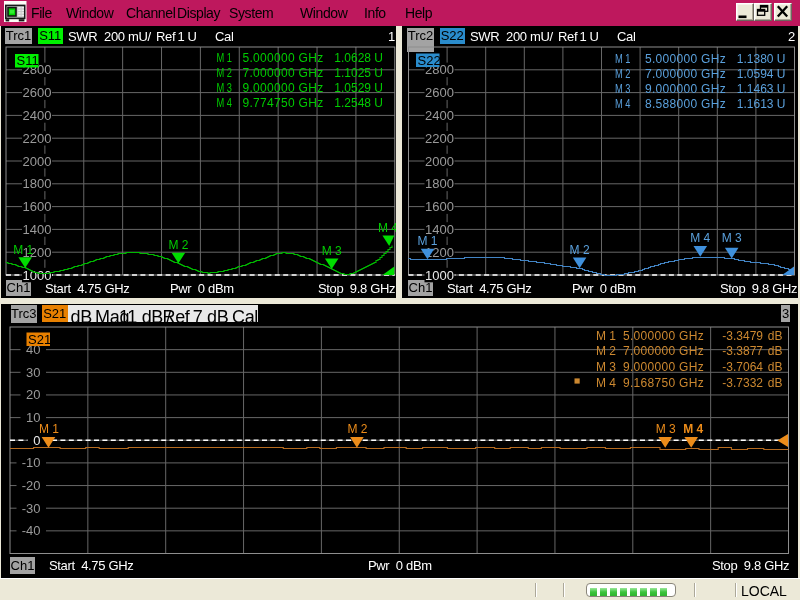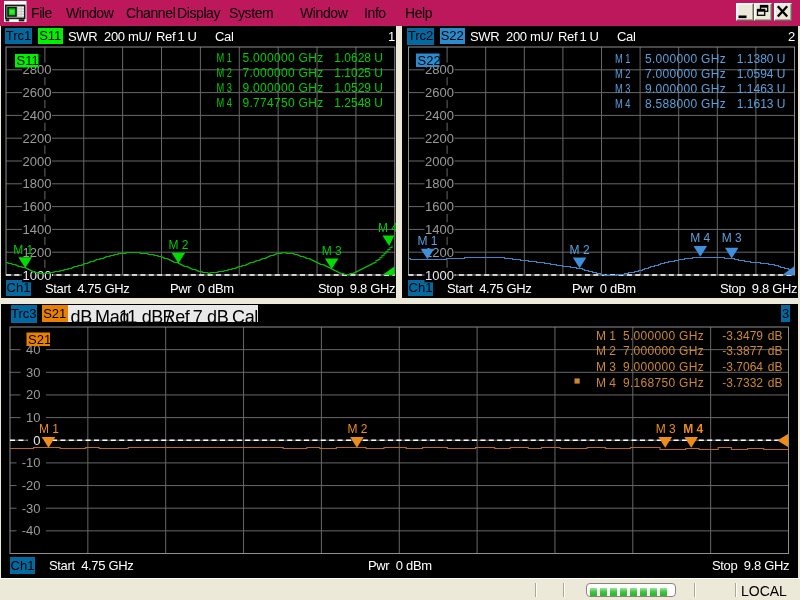--- a/index.html
+++ b/index.html
@@ -1,19 +1,19 @@
 <!DOCTYPE html>
 <html><head><meta charset="utf-8"><style>
 *{margin:0;padding:0;box-sizing:border-box}
 html,body{width:800px;height:600px;overflow:hidden;background:#ece9d8;font-family:"Liberation Sans",sans-serif}
 .abs{position:absolute}
 .menubar{position:absolute;left:0;top:0;width:800px;height:26px;background:#be185d;color:#000;font-size:14px;letter-spacing:-0.4px}
 .menubar span{position:absolute;top:5px}
 .panel{position:absolute;background:#000}
-.chip{position:absolute;background:#0369a1;color:#000;font-size:13px;text-align:center;white-space:nowrap}
+.chip{position:absolute;background:#a3a3a3;color:#000;font-size:13px;text-align:center;white-space:nowrap}
 .wt{color:#fff;font-size:13px;position:absolute;white-space:nowrap;letter-spacing:-0.35px}
 .bt{color:#000;font-size:18px;position:absolute;white-space:nowrap;letter-spacing:-0.35px}
 .btn{position:absolute;width:18px;height:18px;background:#ece9d8;border:1px solid;
  border-color:#fff #6d685f #6d685f #fff;box-shadow:inset -1px -1px 0 #aca899, inset 1px 1px 0 #f6f4ec}
 .sep{position:absolute;width:2px;top:583px;height:14px;border-left:1px solid #aca899;border-right:1px solid #fff}
 </style></head><body>
 <div class="menubar">
   <svg class="abs" style="left:3px;top:0px" width="26" height="24" viewBox="0 0 26 24">
     <rect x="1" y="1" width="22.5" height="21" fill="#fdfdf8"></rect>
     <rect x="2" y="4.6" width="20.5" height="14.6" fill="#181818"></rect>
@@ -62,21 +62,21 @@
 <div class="panel" style="left:401.5px;top:26px;width:396.5px;height:272px"></div>
 <div class="panel" style="left:1px;top:303.5px;width:796.5px;height:274.5px"></div>
 
 <div class="chip" style="left:5px;top:27.5px;width:27px;height:16.5px;line-height:16px">Trc1</div>
 <div class="chip" style="left:38px;top:27.5px;width:24.5px;height:16.5px;line-height:16px;background:#00f000">S11</div>
 <div class="wt" style="left:68px;top:29px">SWR</div>
 <div class="wt" style="left:104px;top:29px">200 mU/</div>
 <div class="wt" style="left:156px;top:29px">Ref 1 U</div>
 <div class="wt" style="left:215px;top:29px">Cal</div>
 <div class="wt" style="left:388px;top:29px">1</div>
-<div class="chip" style="left:407px;top:27.5px;width:27px;height:17px;line-height:16px">Trc2</div>
+<div class="chip" style="left:407px;top:27.5px;width:27px;height:24px;line-height:16px">Trc2</div>
 <div class="chip" style="left:440px;top:27.5px;width:24.5px;height:16.5px;line-height:16px;background:#2a8ccc">S22</div>
 <div class="wt" style="left:470px;top:29px">SWR</div>
 <div class="wt" style="left:506px;top:29px">200 mU/</div>
 <div class="wt" style="left:558px;top:29px">Ref 1 U</div>
 <div class="wt" style="left:617px;top:29px">Cal</div>
 <div class="wt" style="left:788px;top:29px">2</div>
 <div style="position:absolute;left:65px;top:304.5px;width:193px;height:17.5px;background:#e9e9e9"></div>
 <div class="chip" style="left:10.5px;top:304.5px;width:26.5px;height:18px;line-height:17px">Trc3</div>
 <div class="chip" style="left:42px;top:304.5px;width:25.5px;height:17.5px;line-height:17px;background:#e88000">S21</div>
 <div class="bt" style="left:70.5px;top:307px">dB Mag</div>

